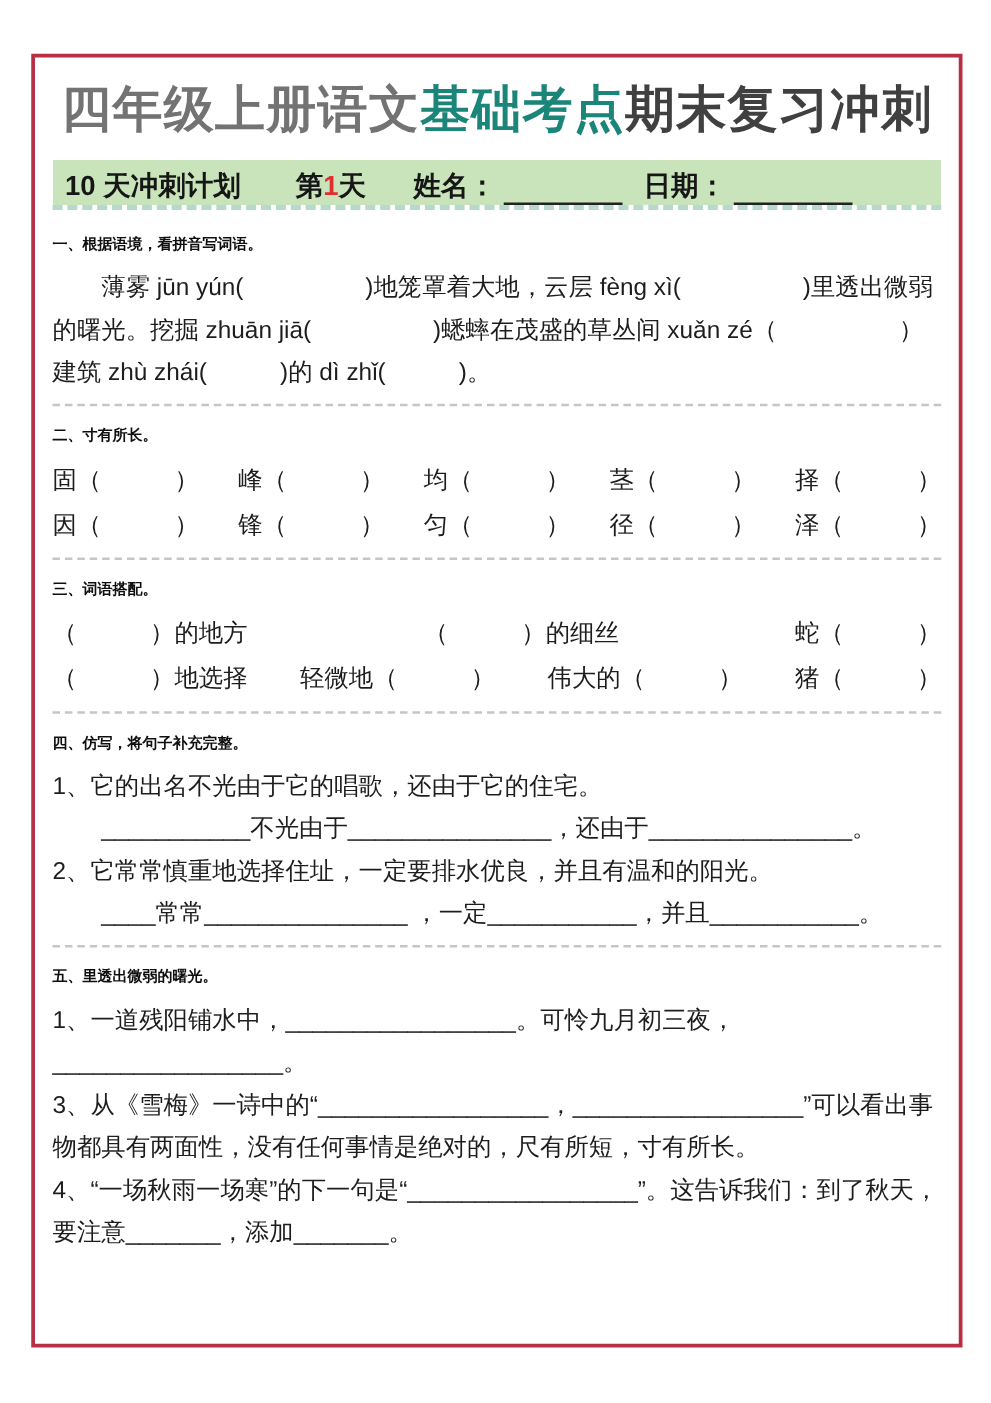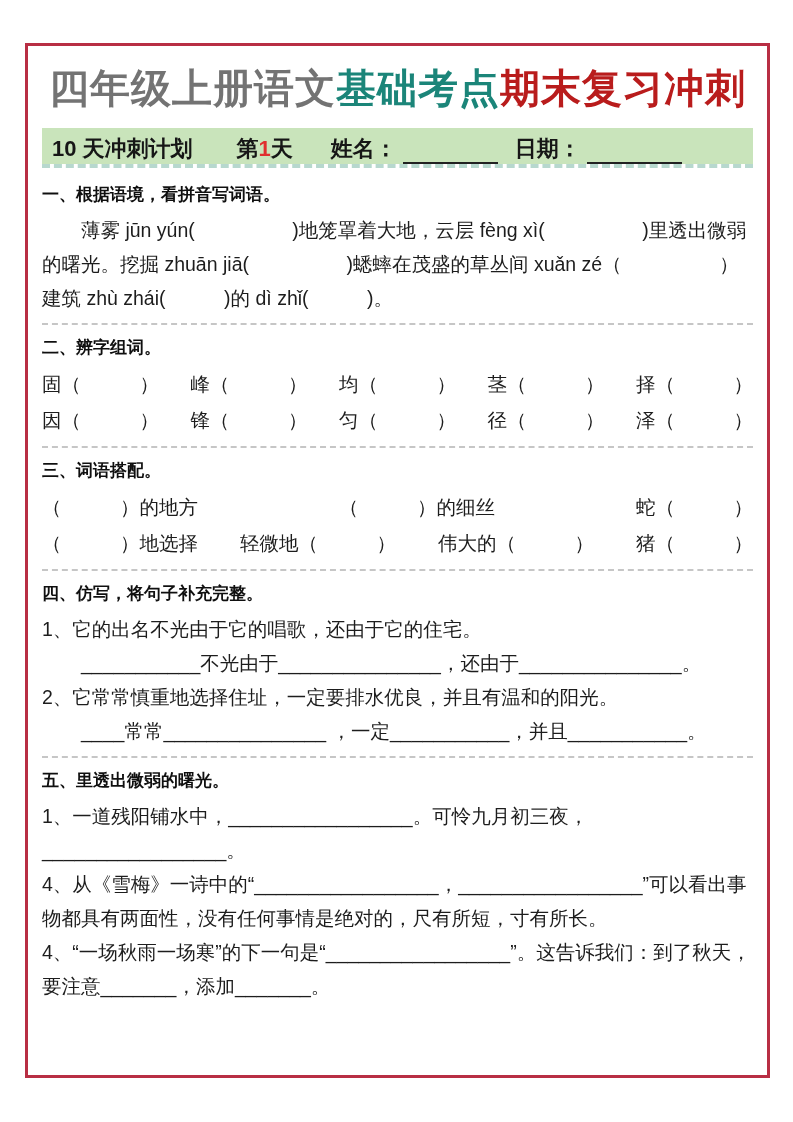--- a/index.html
+++ b/index.html
@@ -11,37 +11,37 @@
   .frame{
     position:absolute;left:25px;top:43px;width:739px;height:1029px;
     border:3px solid #b82e44;background:#fff;overflow:hidden;box-sizing:content-box;
   }
   .title{
     margin:20px 6px 0;text-align:center;font-size:40px;font-weight:900;
     letter-spacing:1px;line-height:1.12;white-space:nowrap;
   }
   .t-black{color:#737373;}
   .t-teal{color:#1b8579;}
-  .t-red{color:#b91c1c;}
+  .t-red{color:#404040;}
   .banner{
     margin:17px 14px 0;background:#c9e4bb;background-clip:padding-box;
     height:40px;display:flex;align-items:flex-end;padding:0 10px;
     font-size:22px;font-weight:700;color:#161616;
     border-bottom:4px dashed #b7d8ce;box-sizing:border-box;
   }
   .banner .day{margin-left:44px;}
   .red-num{color:#e02f2f;}
   .banner .lbl-name{margin-left:38px;}
   .banner .lbl-date{margin-left:17px;}
   .write-line{
     display:inline-block;border-bottom:2px solid #222;
     width:95px;height:20px;margin-left:6px;
   }
   .content{padding:4px 14px 0;font-size:19.5px;}
-  .sec-h{font-size:17px;font-weight:800;margin:8px 0 3px;color:#0f0f0f;line-height:30px;}
+  .sec-h{font-size:12px;font-weight:800;margin:8px 0 3px;color:#0f0f0f;line-height:30px;}
   .content p{margin:0;line-height:34px;}
   .indent2{text-indent:39px;}
   .divider{border-top:2px dashed #c6c6c6;height:0;margin:8px 0 4px;}
   .pair-row{display:flex;justify-content:space-between;line-height:36px;}
   .pair-row span{white-space:nowrap;}
 </style>
 </head>
 <body>
 
 <div class="frame">
@@ -59,21 +59,21 @@
     <span class="write-line"></span>
   </div>
 
   <div class="content">
 
     <div class="sec-h">一、根据语境，看拼音写词语。</div>
     <p class="indent2">薄雾 jūn yún(　　　　　)地笼罩着大地，云层 fèng xì(　　　　　)里透出微弱的曙光。挖掘 zhuān jiā(　　　　　)蟋蟀在茂盛的草丛间 xuǎn zé（　　　　　） 建筑 zhù zhái(　　　)的 dì zhǐ(　　　)。</p>
 
     <div class="divider"></div>
 
-    <div class="sec-h">二、辨字组词。</div>
+    <div class="sec-h">二、寸有所长。</div>
     <div class="pair-row">
       <span>固（　　　）</span>
       <span>峰（　　　）</span>
       <span>均（　　　）</span>
       <span>茎（　　　）</span>
       <span>择（　　　）</span>
     </div>
     <div class="pair-row">
       <span>因（　　　）</span>
       <span>锋（　　　）</span>
@@ -102,17 +102,17 @@
     <div class="sec-h">四、仿写，将句子补充完整。</div>
     <p>1、它的出名不光由于它的唱歌，还由于它的住宅。</p>
     <p>　　___________不光由于_______________，还由于_______________。</p>
     <p>2、它常常慎重地选择住址，一定要排水优良，并且有温和的阳光。</p>
     <p>　　____常常_______________ ，一定___________，并且___________。</p>
 
     <div class="divider"></div>
 
     <div class="sec-h">五、里透出微弱的曙光。</div>
     <p>1、一道残阳铺水中，_________________。可怜九月初三夜，_________________。</p>
-    <p>4、从《雪梅》一诗中的“_________________，_________________”可以看出事物都具有两面性，没有任何事情是绝对的，尺有所短，寸有所长。</p>
+    <p>3、从《雪梅》一诗中的“_________________，_________________”可以看出事物都具有两面性，没有任何事情是绝对的，尺有所短，寸有所长。</p>
     <p>4、“一场秋雨一场寒”的下一句是“_________________”。这告诉我们：到了秋天，要注意_______，添加_______。</p>
 
   </div>
 </div>
 
 </body></html>

